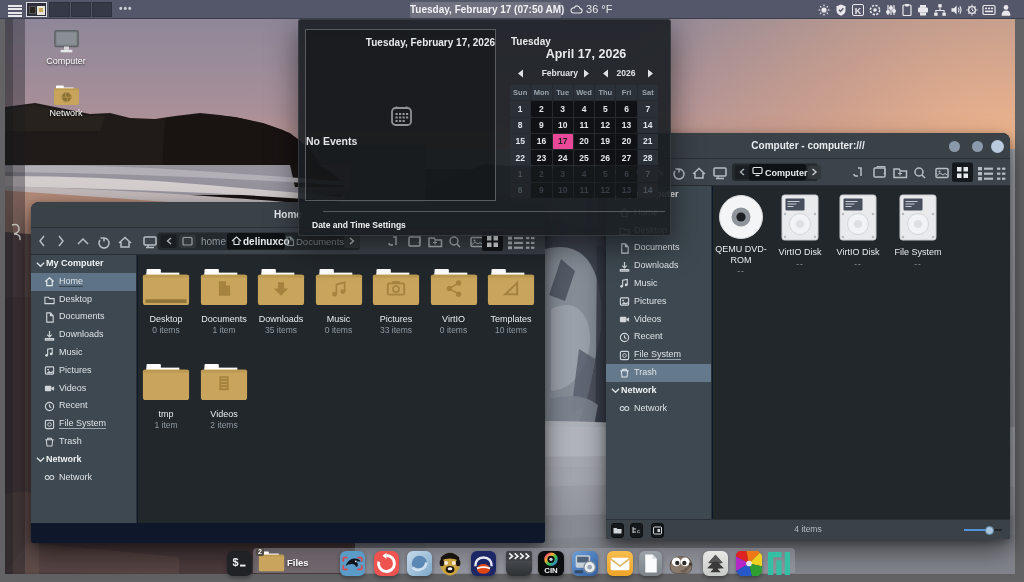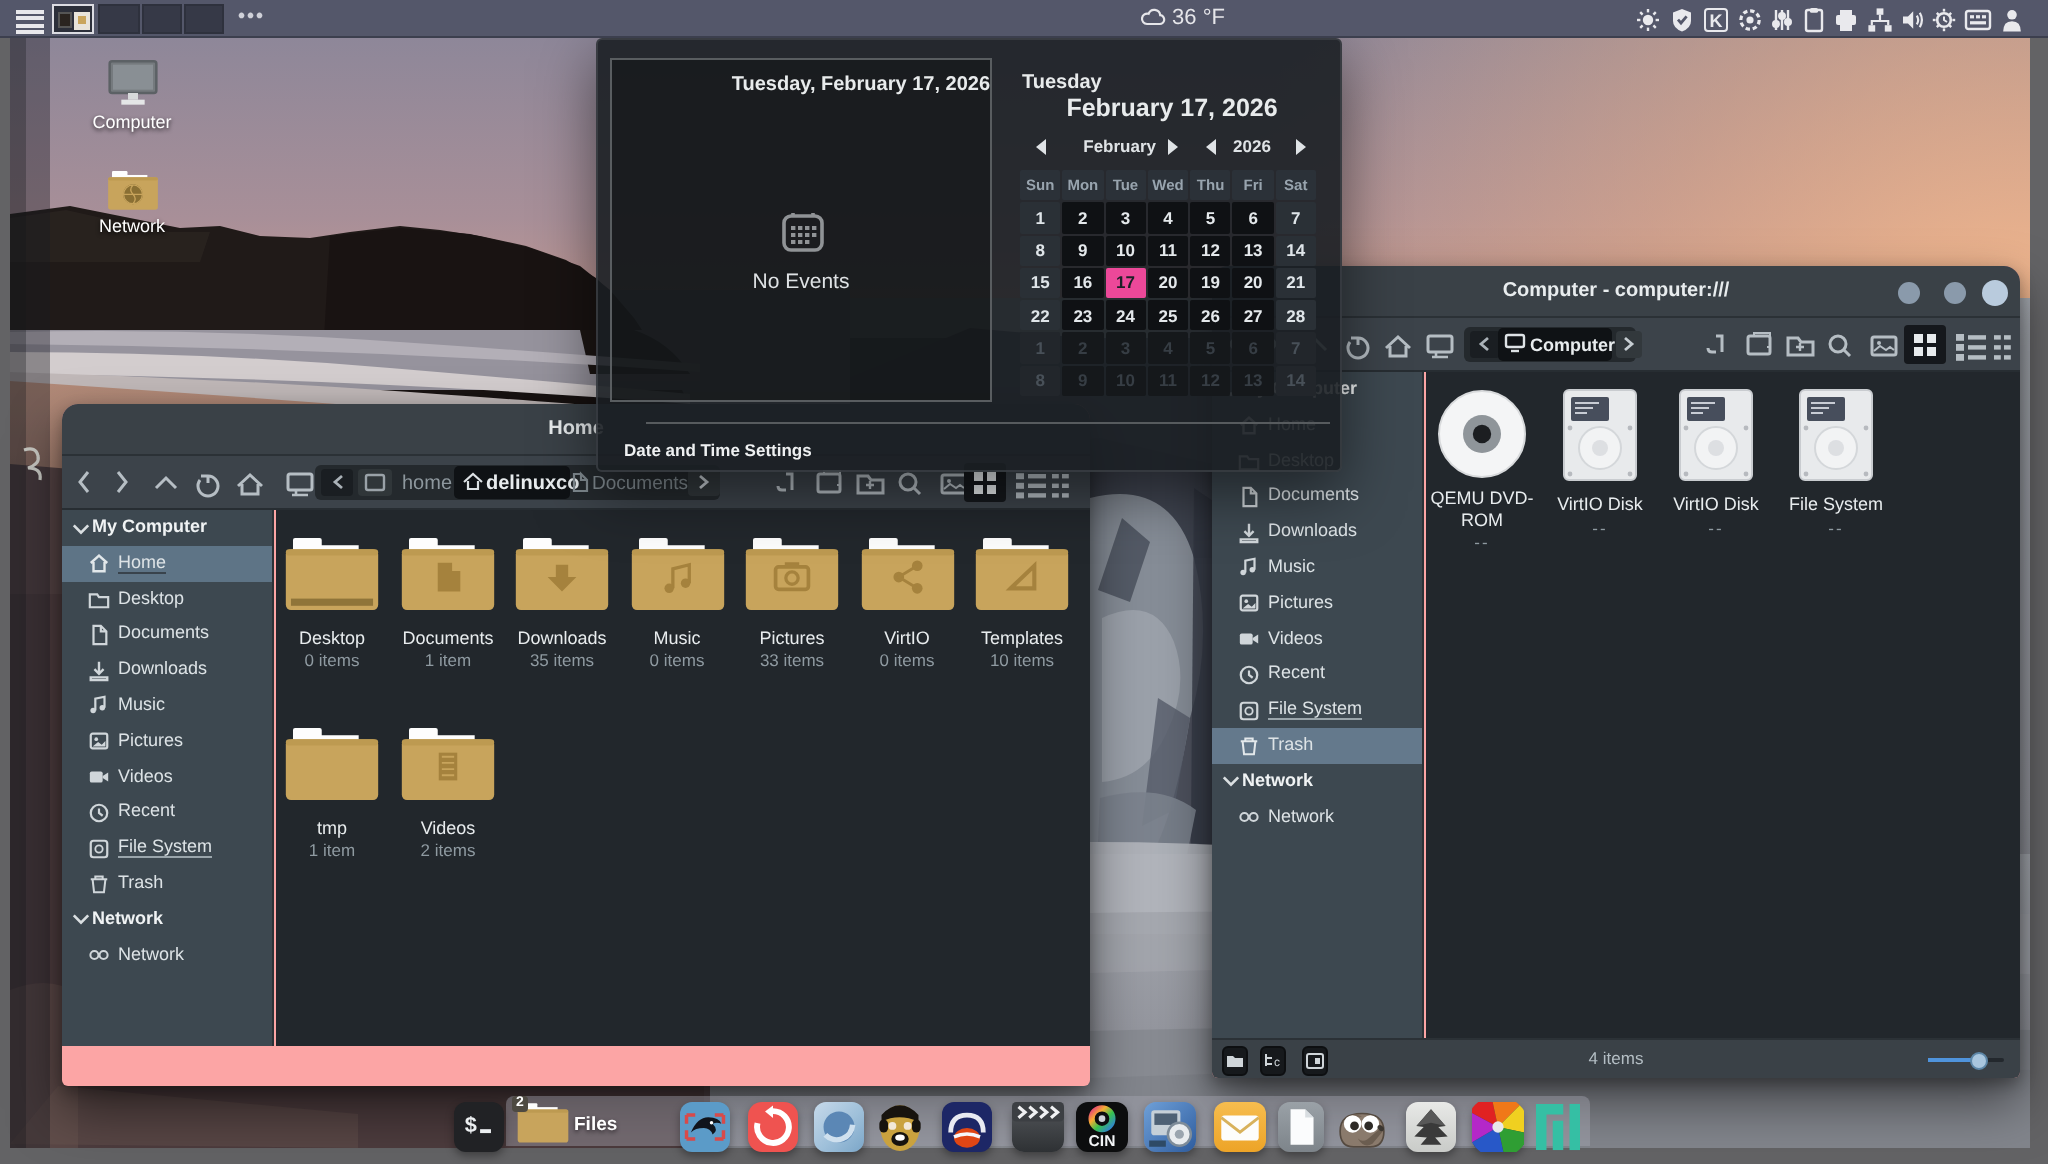--- a/index.html
+++ b/index.html
@@ -11,21 +11,21 @@
 .wchip.act{border:1px solid #dcdce2;background:#2c2f3a}
 #pdots{position:absolute;left:119px;top:3px;color:#cfd0d8;font-size:10px;letter-spacing:1px;font-weight:bold}
 #pdate{position:absolute;left:410px;top:1.5px;width:151px;height:16px;background:#70737f;border-radius:2px;color:#f2f2f5;font-size:10px;line-height:16px;text-align:center;font-weight:bold;white-space:nowrap}
 #pweather{position:absolute;left:570px;top:2px;color:#e6e6ea;font-size:11px;line-height:15px}
 #tray{position:absolute;right:6px;top:3px;height:14px}
 
 #wall{position:absolute;left:5px;top:19px;width:1010px;height:555px;z-index:0;overflow:hidden}
 
 .dico{position:absolute;z-index:2;width:80px;text-align:center;color:#fff;font-size:9px;text-shadow:0 1px 2px rgba(0,0,0,.8)}
 
-.win{position:absolute;background:#fca5a5;border-radius:8px 8px 3px 3px;box-shadow:0 12px 26px rgba(0,0,0,.5),0 3px 8px rgba(0,0,0,.3);z-index:3}
+.win{position:absolute;background:#0f172a;border-radius:8px 8px 3px 3px;box-shadow:0 12px 26px rgba(0,0,0,.5),0 3px 8px rgba(0,0,0,.3);z-index:3}
 .tbar{position:absolute;left:0;top:0;right:0;height:26px;background:#3a4147;border-radius:8px 8px 0 0;border-bottom:1px solid #2b3136;color:#e8ecee;font-weight:bold;font-size:10px;text-align:center;line-height:26px}
 .tools{position:absolute;left:0;top:26px;right:0;height:27px;background:#3c434a;border-bottom:1px solid #272d32}
 .sbar{position:absolute;left:0;top:53px;bottom:20px;width:106px;background:#3d4850;border-right:1px solid #2b3237;color:#dde3e6;font-size:9px;overflow:hidden}
 .srow{position:relative;height:17.8px;line-height:17.8px;padding-left:28px;white-space:nowrap}
 .srow.hdr{padding-left:8px;font-weight:bold;color:#f0f3f4}
 .srow .ic{position:absolute;left:13px;top:3.4px;width:11px;height:11px;opacity:.92}
 .srow.hdr .ic{left:5px;top:4.5px;width:9px;height:9px}
 .srow.sel{background:#5e7486}
 .content{position:absolute;left:107px;top:53px;right:0;bottom:20px;background:#22272c;overflow:hidden}
 .stat{position:absolute;left:0;bottom:0;right:0;height:20px;background:#3a4147;border-top:1px solid #2b3136;border-radius:0 0 3px 3px;color:#b4bec4;font-size:8.5px;text-align:center;line-height:19px}
@@ -35,21 +35,21 @@
 .slider .knob{position:absolute;top:-3.5px;width:9px;height:9px;border-radius:50%;background:#a9c6de;border:1px solid #5d87a8}
 
 .fitem{position:absolute;width:58px;text-align:center;color:#e8ecee;font-size:9px}
 .fitem .nm{margin-top:5px;line-height:10.5px}
 #c2 .fitem div{white-space:nowrap}
 .fitem .cnt{color:#8f9aa1;font-size:8.5px;line-height:10.5px}
 
 #popup{position:absolute;left:298px;top:19px;width:373px;height:217px;background:rgba(26,30,34,.9);border:1px solid rgba(70,75,80,.6);border-radius:3px;z-index:20;box-shadow:0 10px 30px rgba(0,0,0,.5);color:#e8ebec}
 #events{position:absolute;left:6px;top:9px;width:191px;height:172px;border:1px solid #595d60;background:rgba(16,17,18,.52)}
 #ehead{position:absolute;left:0;top:7px;width:100%;text-align:right;font-size:10px;font-weight:bold}
-#noev{position:absolute;left:0;top:105px;width:100%;text-align:center;font-size:10.5px;font-weight:normal;color:#dfe2e4}
+#noev{position:absolute;left:0;top:105px;width:100%;font-size:10.5px;font-weight:bold;color:#dfe2e4}
 #calhead{position:absolute;left:212px;top:15px;width:150px;text-align:left;font-weight:bold}
 #dts{position:absolute;left:13px;top:200px;font-size:8.5px;color:#eef0f1;font-weight:bold}
 
 #dockstrip{position:absolute;left:253px;top:548px;width:542px;height:25px;background:rgba(168,166,178,.42);border-radius:4px 4px 0 0;z-index:5}
 .dk{position:absolute;top:550.5px;width:25px;height:25px;border-radius:6px;z-index:6;box-shadow:0 2px 4px rgba(0,0,0,.35)}
 .dk svg{width:100%;height:100%;display:block}
 </style></head>
 <body>
 <div id="wall">
 <svg width="1010" height="555" viewBox="0 0 1010 555" preserveAspectRatio="none">
@@ -143,20 +143,21 @@
     </div>
  <div class="wchip act" style="left:26px;width:21px">
       <span style="position:absolute;left:2px;top:3px;width:7px;height:8px;background:#2a2420;border:1px solid #555"></span>
       <span style="position:absolute;left:10px;top:3px;width:8px;height:9px;background:#e8e4da"></span>
       <span style="position:absolute;left:12px;top:5px;width:4px;height:4px;background:#c9a55c"></span>
     </div>
  <div class="wchip" style="left:49px;width:21px"></div>
  <div class="wchip" style="left:71px;width:20px"></div>
  <div class="wchip" style="left:92px;width:20px"></div>
  <div id="pdots">•••</div>
+ <div id="pdate">Tuesday, February 17 (07:50 AM)</div>
  <div id="pweather"><svg width="13" height="11" viewBox="0 0 13 11" style="vertical-align:-2px">
         <path d="M3.5,9 a2.6,2.6 0 1 1 .8,-5.1 a3,3 0 0 1 5.8,.7 a2.2,2.2 0 0 1 -.4,4.4 Z" fill="none" stroke="#e6e6ea" stroke-width="1.1"></path>
       </svg> 36 °F</div>
  <div id="tray">
  <svg width="200" height="14" viewBox="0 0 200 14" fill="#e9e9ed">
 
   <g transform="translate(6,7)">
           <circle r="2.6"></circle>
           <g stroke="#e9e9ed" stroke-width="1.2">
             <line x1="0" y1="-5.5" x2="0" y2="-3.8"></line>
@@ -639,21 +640,21 @@
           <rect x="11.5" y="10.5" width="2.2" height="2"></rect>
           <rect x="15" y="10.5" width="2.2" height="2"></rect>
           <rect x="4.5" y="14" width="2.2" height="2"></rect>
           <rect x="8" y="14" width="2.2" height="2"></rect>
           <rect x="11.5" y="14" width="2.2" height="2"></rect>
         </g>
       </svg>
   <div id="noev">No Events</div>
  </div>
  <div id="calhead" style="font-size:10px;top:16px">Tuesday</div>
- <div id="calhead2" style="position:absolute;left:212px;top:26.5px;width:150px;text-align:center;font-weight:bold;font-size:12.5px">February 17, 2026</div>
+ <div id="calhead2" style="position:absolute;left:212px;top:26.5px;width:150px;text-align:center;font-weight:bold;font-size:12.5px">April 17, 2026</div>
  <div style="position:absolute;left:212px;top:48px;width:146px;height:12px;font-size:8.5px;font-weight:bold;color:#dfe3e6">
   <svg style="position:absolute;left:6px;top:1px" width="7" height="9" viewBox="0 0 7 9">
         <path d="M6,0.5 L1,4.5 L6,8.5 Z" fill="#dfe3e6"></path>
       </svg>
   <span style="position:absolute;left:14px;width:53px;text-align:right">February</span>
   <svg style="position:absolute;left:72px;top:1px" width="7" height="9" viewBox="0 0 7 9">
         <path d="M1,0.5 L6,4.5 L1,8.5 Z" fill="#dfe3e6"></path>
       </svg>
   <svg style="position:absolute;left:91px;top:1px" width="7" height="9" viewBox="0 0 7 9">
         <path d="M6,0.5 L1,4.5 L6,8.5 Z" fill="#dfe3e6"></path>

